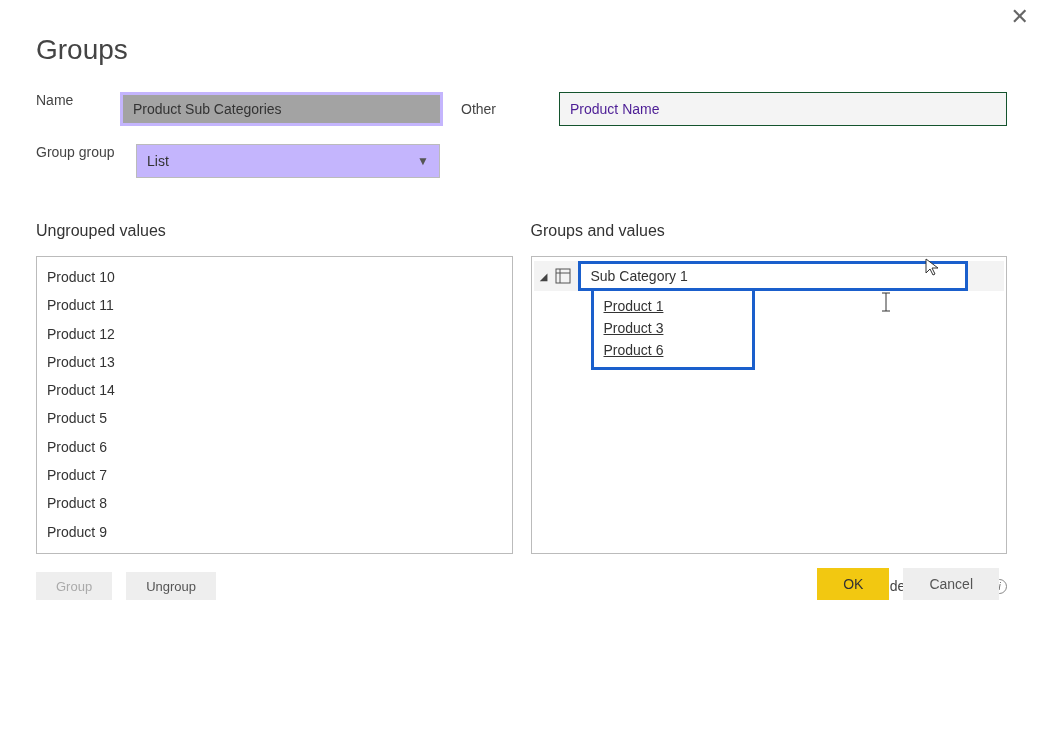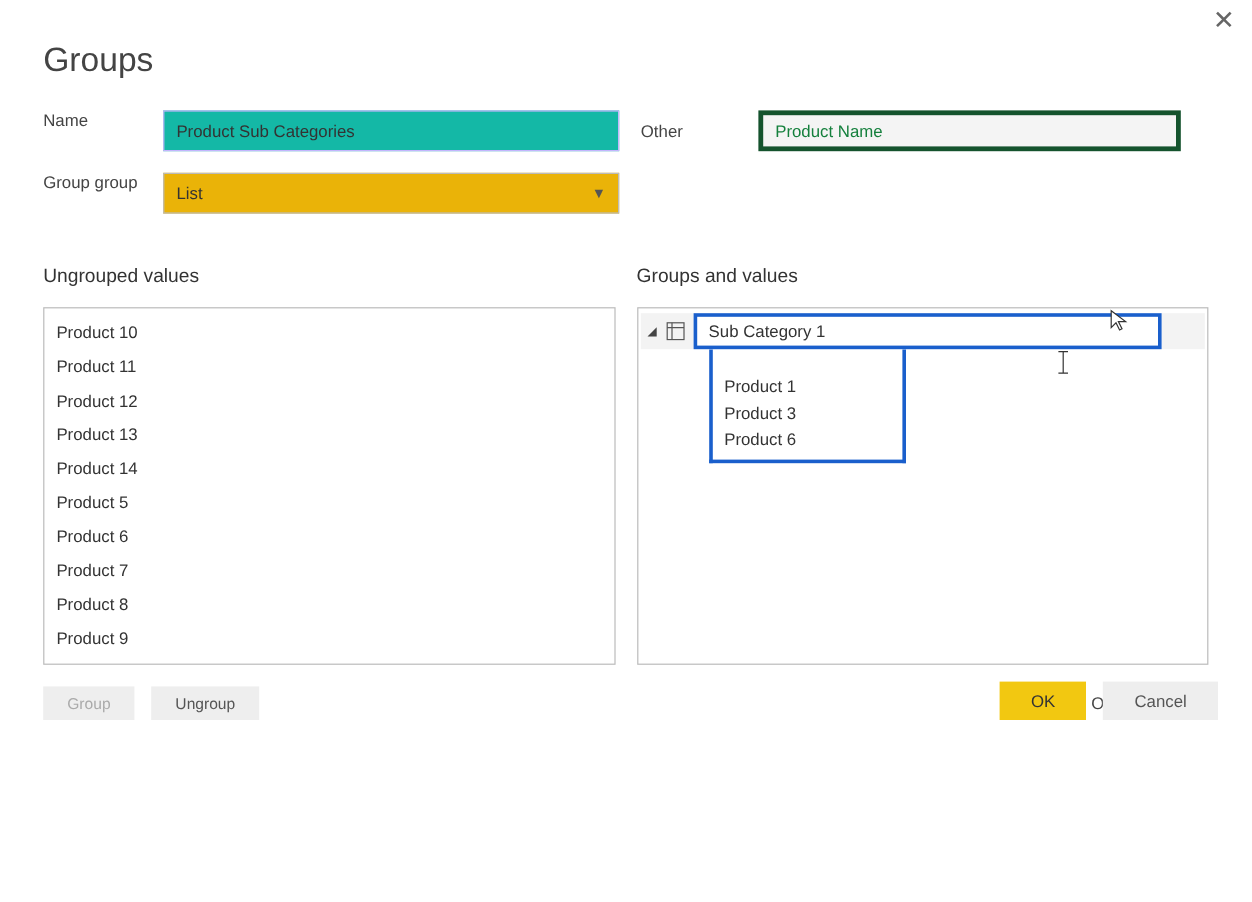--- a/index.html
+++ b/index.html
@@ -39,46 +39,46 @@
     gap: 0;
     margin-bottom: 18px;
   }
   .form-label {
     width: 100px;
     font-size: 14px;
     color: #444;
   }
   .text-input {
     height: 34px;
-    border: 1px solid #c4b5fd;
+    border: 3px solid #c4b5fd;
     padding: 0 10px;
     font-size: 14px;
     font-family: inherit;
     color: #333;
-    background: #14b8a6;
+    background: #a3a3a3;
   }
   .name-input { width: 380px; }
   .field-col {
     display: flex;
     align-items: center;
     margin-left: 18px;
   }
   .field-label { width: 98px; }
   .field-input {
-    width: 352px;
+    width: 448px;
     background: #f4f4f4;
-    border: 4px solid #14532d;
-    color: #15803d;
+    border: 1px solid #14532d;
+    color: #4c1d95;
   }
   .select-wrap {
-    width: 380px;
+    width: 304px;
     height: 34px;
     border: 1px solid #bbb;
     position: relative;
-    background: #eab308;
+    background: #c4b5fd;
     display: flex;
     align-items: center;
     padding: 0 10px;
     font-size: 14px;
     color: #333;
     cursor: pointer;
   }
   .select-caret {
     position: absolute;
     right: 10px;
@@ -152,21 +152,22 @@
     font-family: inherit;
     width: 100%;
     color: #333;
     background: transparent;
   }
   .members-box {
     border: 3px solid #1a5fcc;
     border-top: none;
     width: 164px;
     margin-left: 57px;
-    padding: 20px 0 6px 0;
+    padding: 4px 0 6px 0;
+    text-decoration: underline;
   }
   .member-item {
     font-size: 14px;
     color: #333;
     padding: 3px 10px;
   }
   .cursor-arrow {
     position: absolute;
     top: -4px;
     right: 62px;
@@ -219,21 +220,21 @@
     display: inline-flex;
     align-items: center;
     justify-content: center;
     font-size: 10px;
     color: #666;
     font-style: italic;
   }
 
   .footer-btns {
     position: absolute;
-    right: 28px;
+    right: 44px;
     bottom: 20px;
     display: flex;
     gap: 14px;
   }
   .btn {
     border: none;
     height: 32px;
     padding: 0 26px;
     font-size: 14px;
     font-family: inherit;

